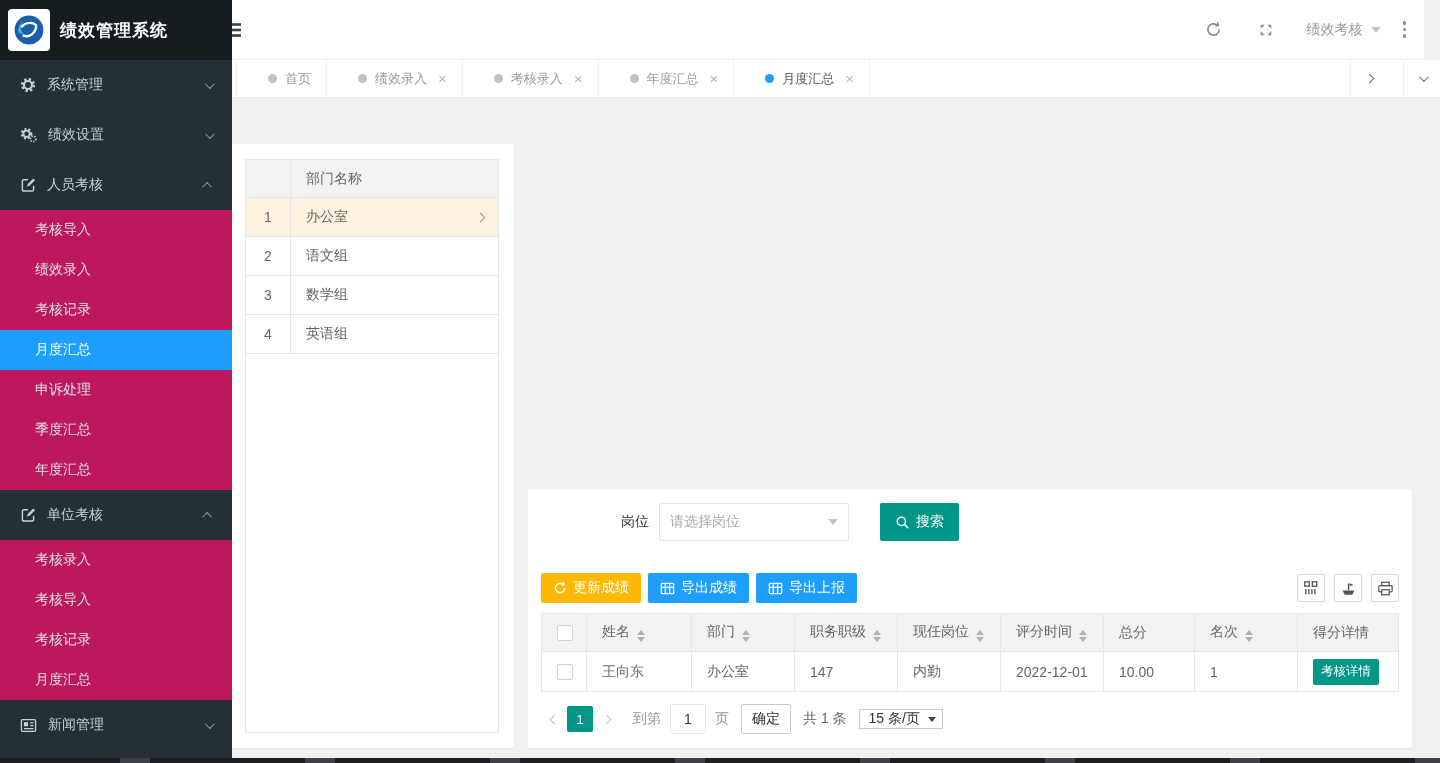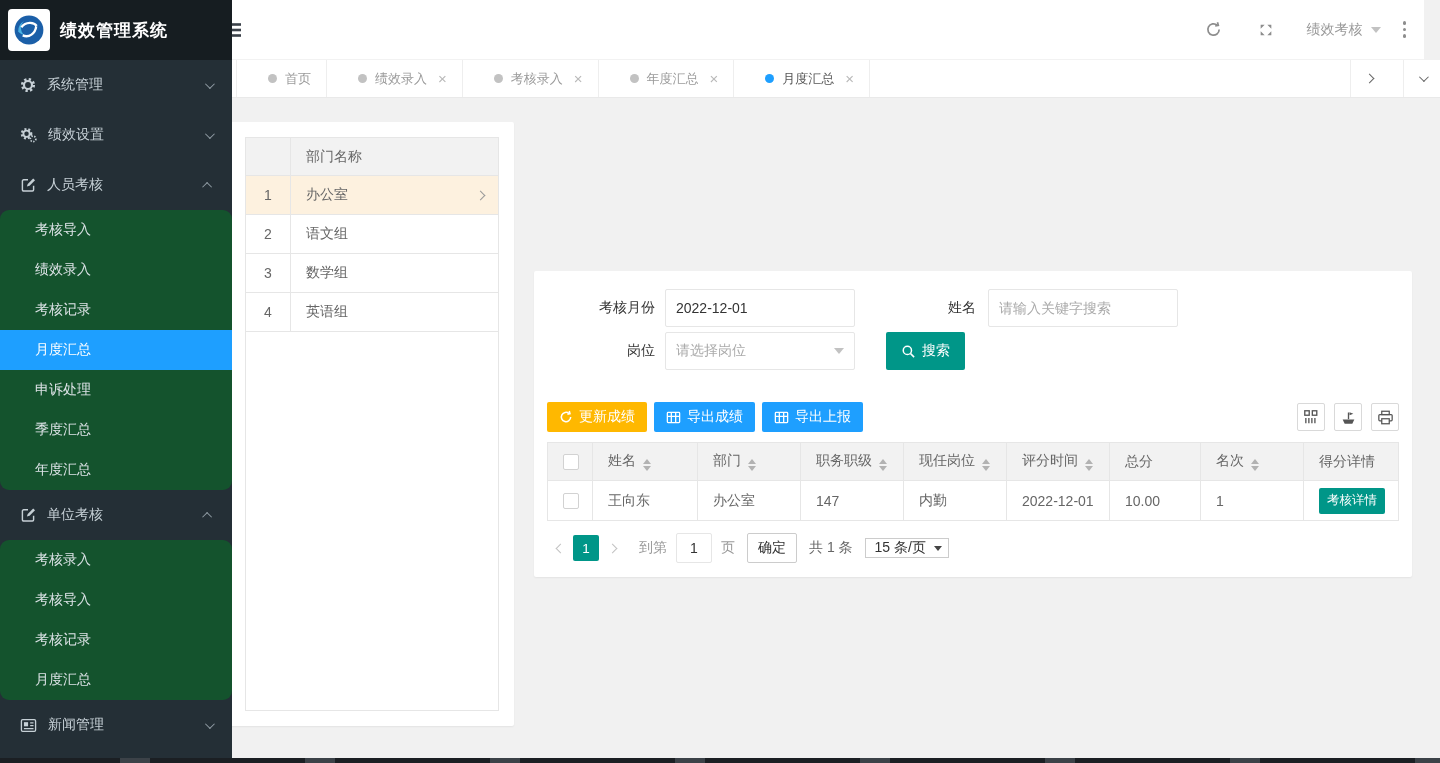--- a/index.html
+++ b/index.html
@@ -6,21 +6,21 @@
   html,body { width:1440px; height:763px; overflow:hidden;
     font-family:"Liberation Sans","DejaVu Sans",sans-serif; background:#f1f1f1; font-size:14px; }
 
   
   .sidebar { position:absolute; left:0; top:0; width:232px; height:763px; background:#242f36; z-index:5; }
   .logo-area { height:60px; background:#161d21; display:flex; align-items:center; gap:10px; padding-left:8px; }
   .logo-box { width:42px; height:42px; background:#fff; border-radius:4px; display:flex; align-items:center; justify-content:center; flex:none; }
   .app-title { color:#fff; font-weight:bold; font-size:17px; letter-spacing:1px; white-space:nowrap; }
   .menu-group { height:50px; display:flex; align-items:center; gap:11px; padding:0 20px; color:#c6d0d6; cursor:pointer; }
   .menu-group .glabel { flex:1; }
-  .submenu { background:#14532d;border-radius:9px; }
+  .submenu { background:#be185d; }
   .submenu-item { height:40px; display:flex; align-items:center; padding-left:35px; color:#dde3e7; cursor:pointer; }
   .submenu-item.active { background:#1E9FFF; color:#fff; }
   .chev { display:inline-block; width:7px; height:7px; border-right:1.6px solid currentColor; border-bottom:1.6px solid currentColor; }
   .chev.down { transform:rotate(45deg) translateY(-2px); }
   .chev.up { transform:rotate(-135deg) translateY(-2px); }
   .chev.left { transform:rotate(135deg); }
   .chev.right { transform:rotate(-45deg); }
   .menu-group .chev { color:#8f9ba3; }
 
   
@@ -41,21 +41,21 @@
   .tab-nav.first { border-right:1px solid #eee; }
   .tab-nav.bleft { border-left:1px solid #eee; }
   .tab { display:flex; align-items:center; gap:8px; padding:0 15px; border-right:1px solid #eee; font-size:13px; color:#9a9a9a; cursor:pointer; white-space:nowrap; }
   .tab .dot { width:9px; height:9px; border-radius:50%; background:#c2c2c2; flex:none; }
   .tab.active { color:#555; }
   .tab.active .dot { background:#1E9FFF; }
   .tab .close { color:#b9b9b9; font-size:15px; margin-left:3px; line-height:1; }
   .tab-spacer { flex:1; }
 
   
-  .content { position:absolute; left:200px; top:98px; right:0; bottom:0; background:#f1f1f1; padding:2px 28px 15px 30px; display:flex; gap:20px; align-items:center; }
+  .content { position:absolute; left:200px; top:98px; right:0; bottom:0; background:#f1f1f1; padding:2px 28px 15px 30px; display:flex; gap:14px; align-items:flex-end; }
   .panel { background:#fff; border-radius:2px; box-shadow:0 1px 2px rgba(0,0,0,.06); }
 
   
   .dept-panel { width:284px; height:604px; padding:15px; flex:none; }
   .dept-wrap { border:1px solid #e6e6e6; height:100%; overflow:hidden; }
   .dept-row { display:flex; align-items:center; height:39px; border-bottom:1px solid #e6e6e6; color:#666; cursor:pointer; }
   .dept-row.header { height:38px; background:#f2f2f2; cursor:default; }
   .dept-idx { width:45px; flex:none; text-align:center; border-right:1px solid #e6e6e6; align-self:stretch; display:flex; align-items:center; justify-content:center; }
   .dept-name { flex:1; padding-left:15px; display:flex; align-items:center; }
   .dept-row.selected { background:#fdf1df; }
@@ -311,26 +311,20 @@
       </div>
       <div class="dept-row">
         <span class="dept-idx">4</span>
         <span class="dept-name">英语组</span>
       </div>
     </div>
   </div>
 
   <div class="panel main-panel">
 
-    <div class="form-row r1">
-      <span class="flabel">考核月份</span>
-      <input class="t-input" value="2022-12-01" style="">
-      <span class="flabel2">姓名</span>
-      <input class="t-input" placeholder="请输入关键字搜索" style="">
-    </div>
 
     <div class="form-row">
       <span class="flabel">岗位</span>
       <span class="select-box">
         <span>请选择岗位</span>
         <span class="caret-down"></span>
       </span>
       <button class="search-btn">
         <span>
           <svg width="15" height="15" viewBox="0 0 20 20" fill="none" stroke="#fff" stroke-width="2">

